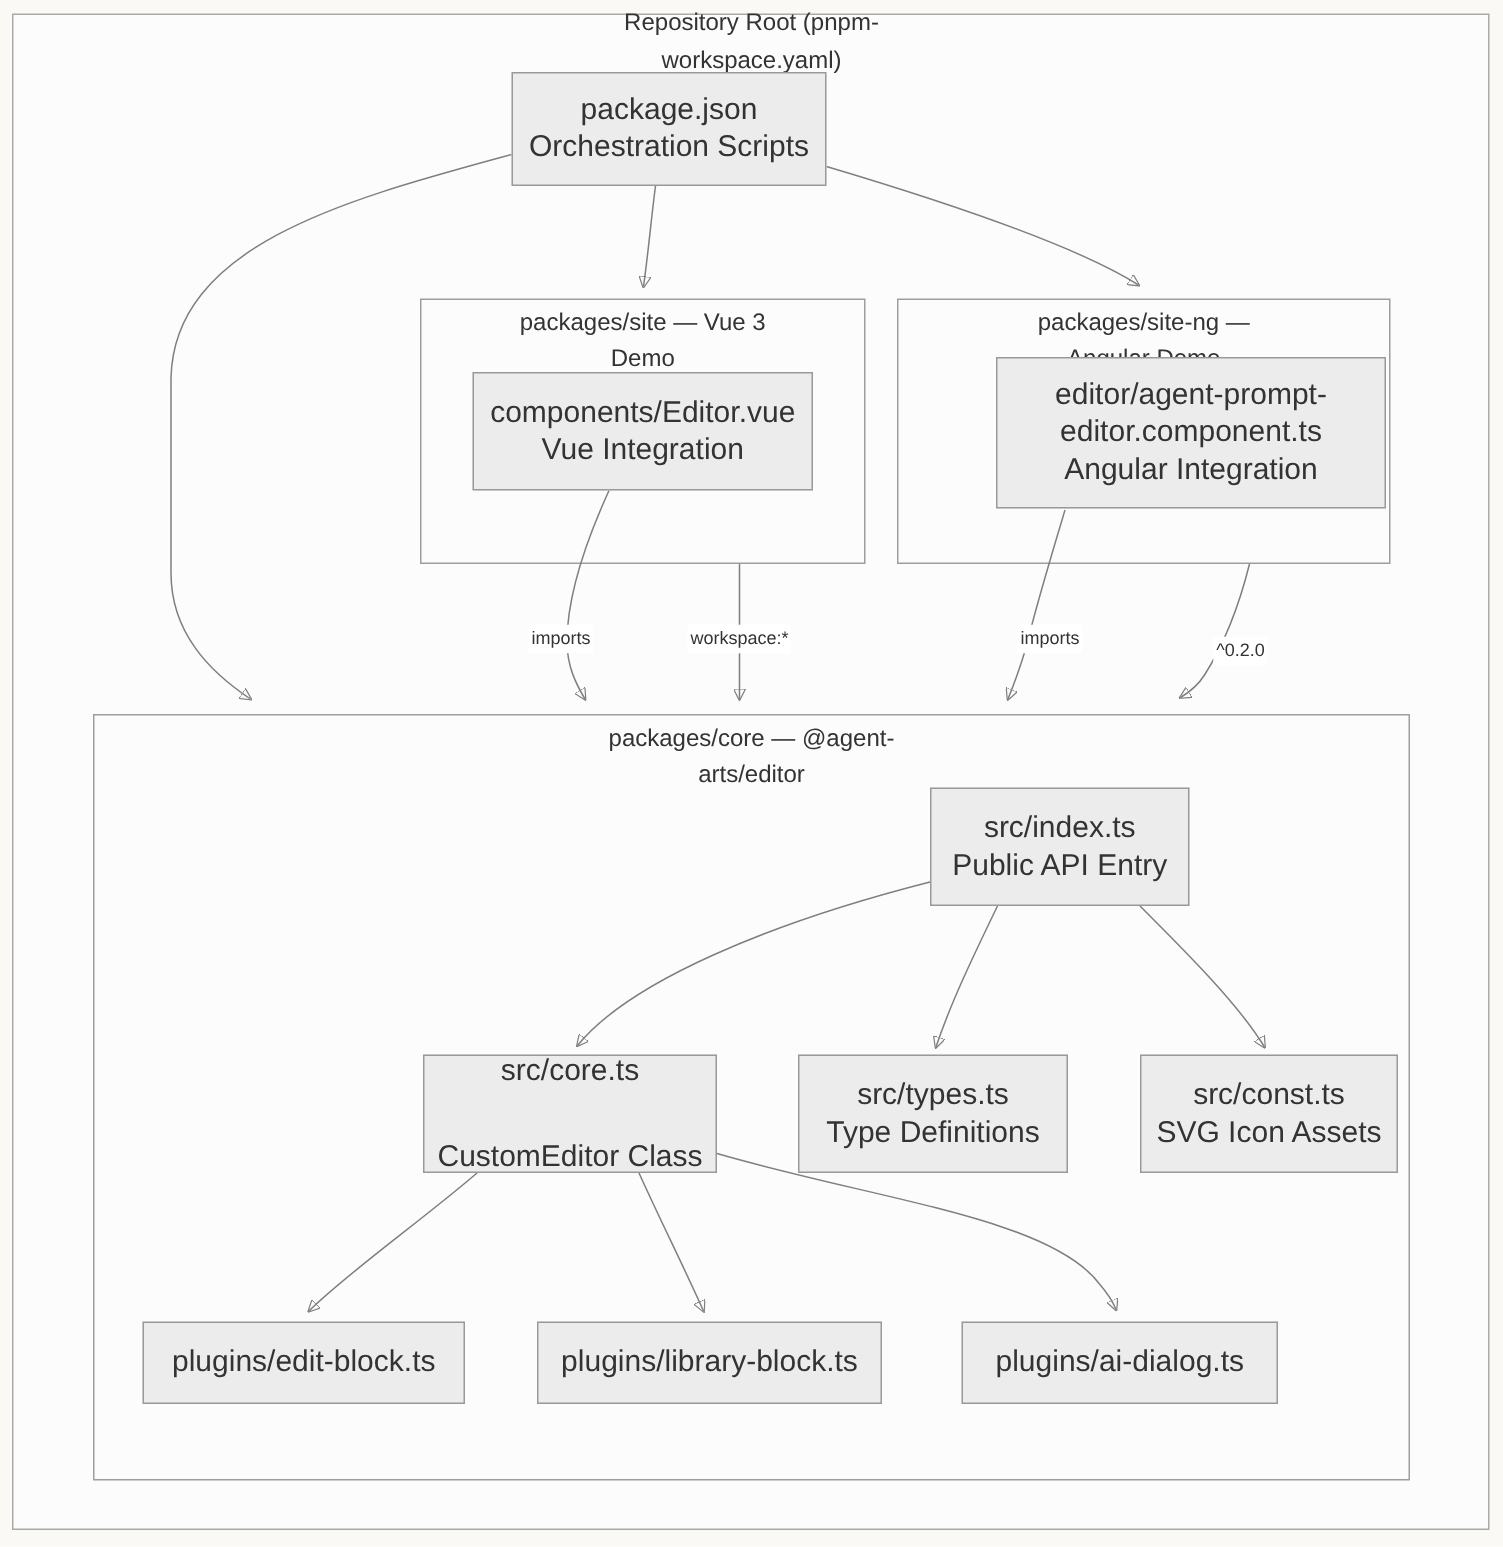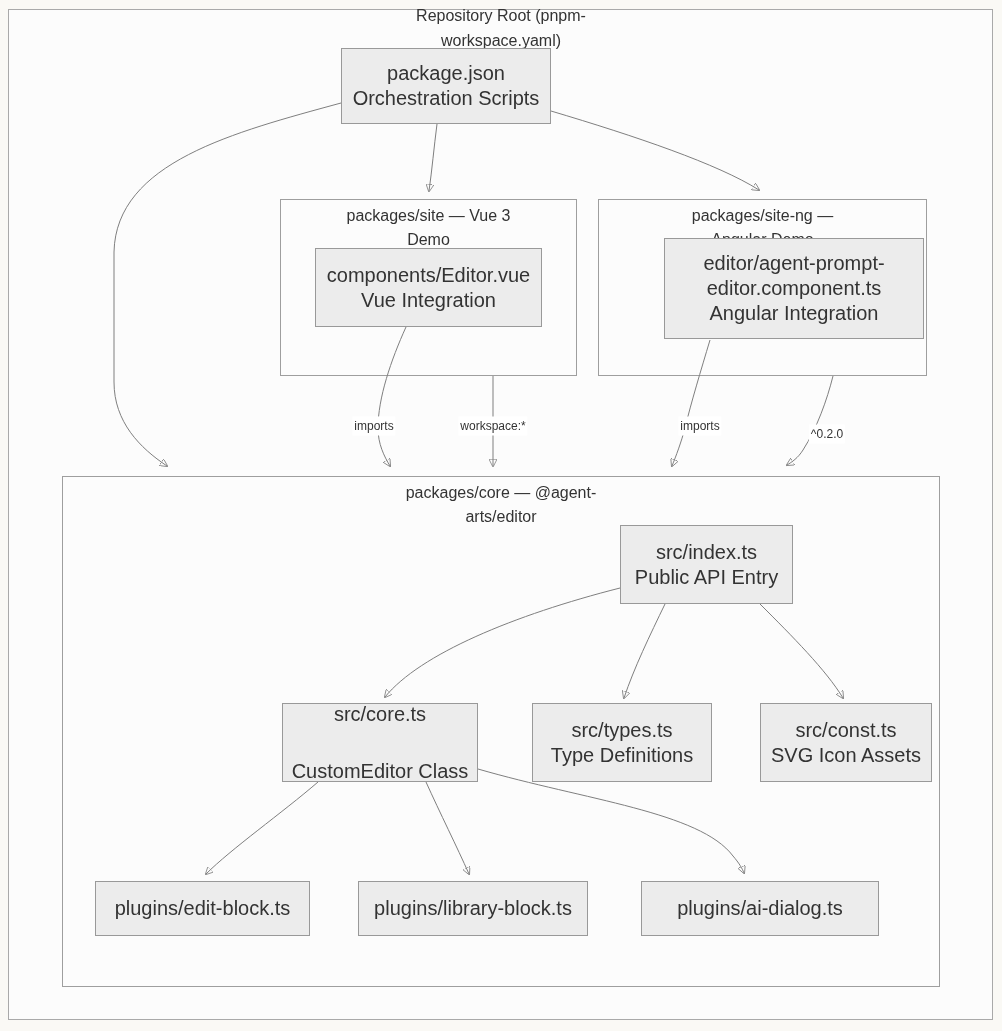--- a/index.html
+++ b/index.html
@@ -155,20 +155,20 @@
 </div>
 
 <div class="node" style="left:95px;top:881px;width:215px;height:55px;">
   <span>plugins/edit-block.ts</span>
 </div>
 
 <div class="node" style="left:358px;top:881px;width:230px;height:55px;">
   <span>plugins/library-block.ts</span>
 </div>
 
-<div class="node" style="left:641px;top:881px;width:238px;height:55px;">
+<div class="node" style="left:641px;top:881px;width:211px;height:55px;">
   <span>plugins/ai-dialog.ts</span>
 </div>
 
 <div class="edge-label" style="left:374px;top:426px;">imports</div>
 <div class="edge-label" style="left:493px;top:426px;">workspace:*</div>
 <div class="edge-label" style="left:700px;top:426px;">imports</div>
 <div class="edge-label" style="left:827px;top:434px;">^0.2.0</div>
 
 </body></html>

